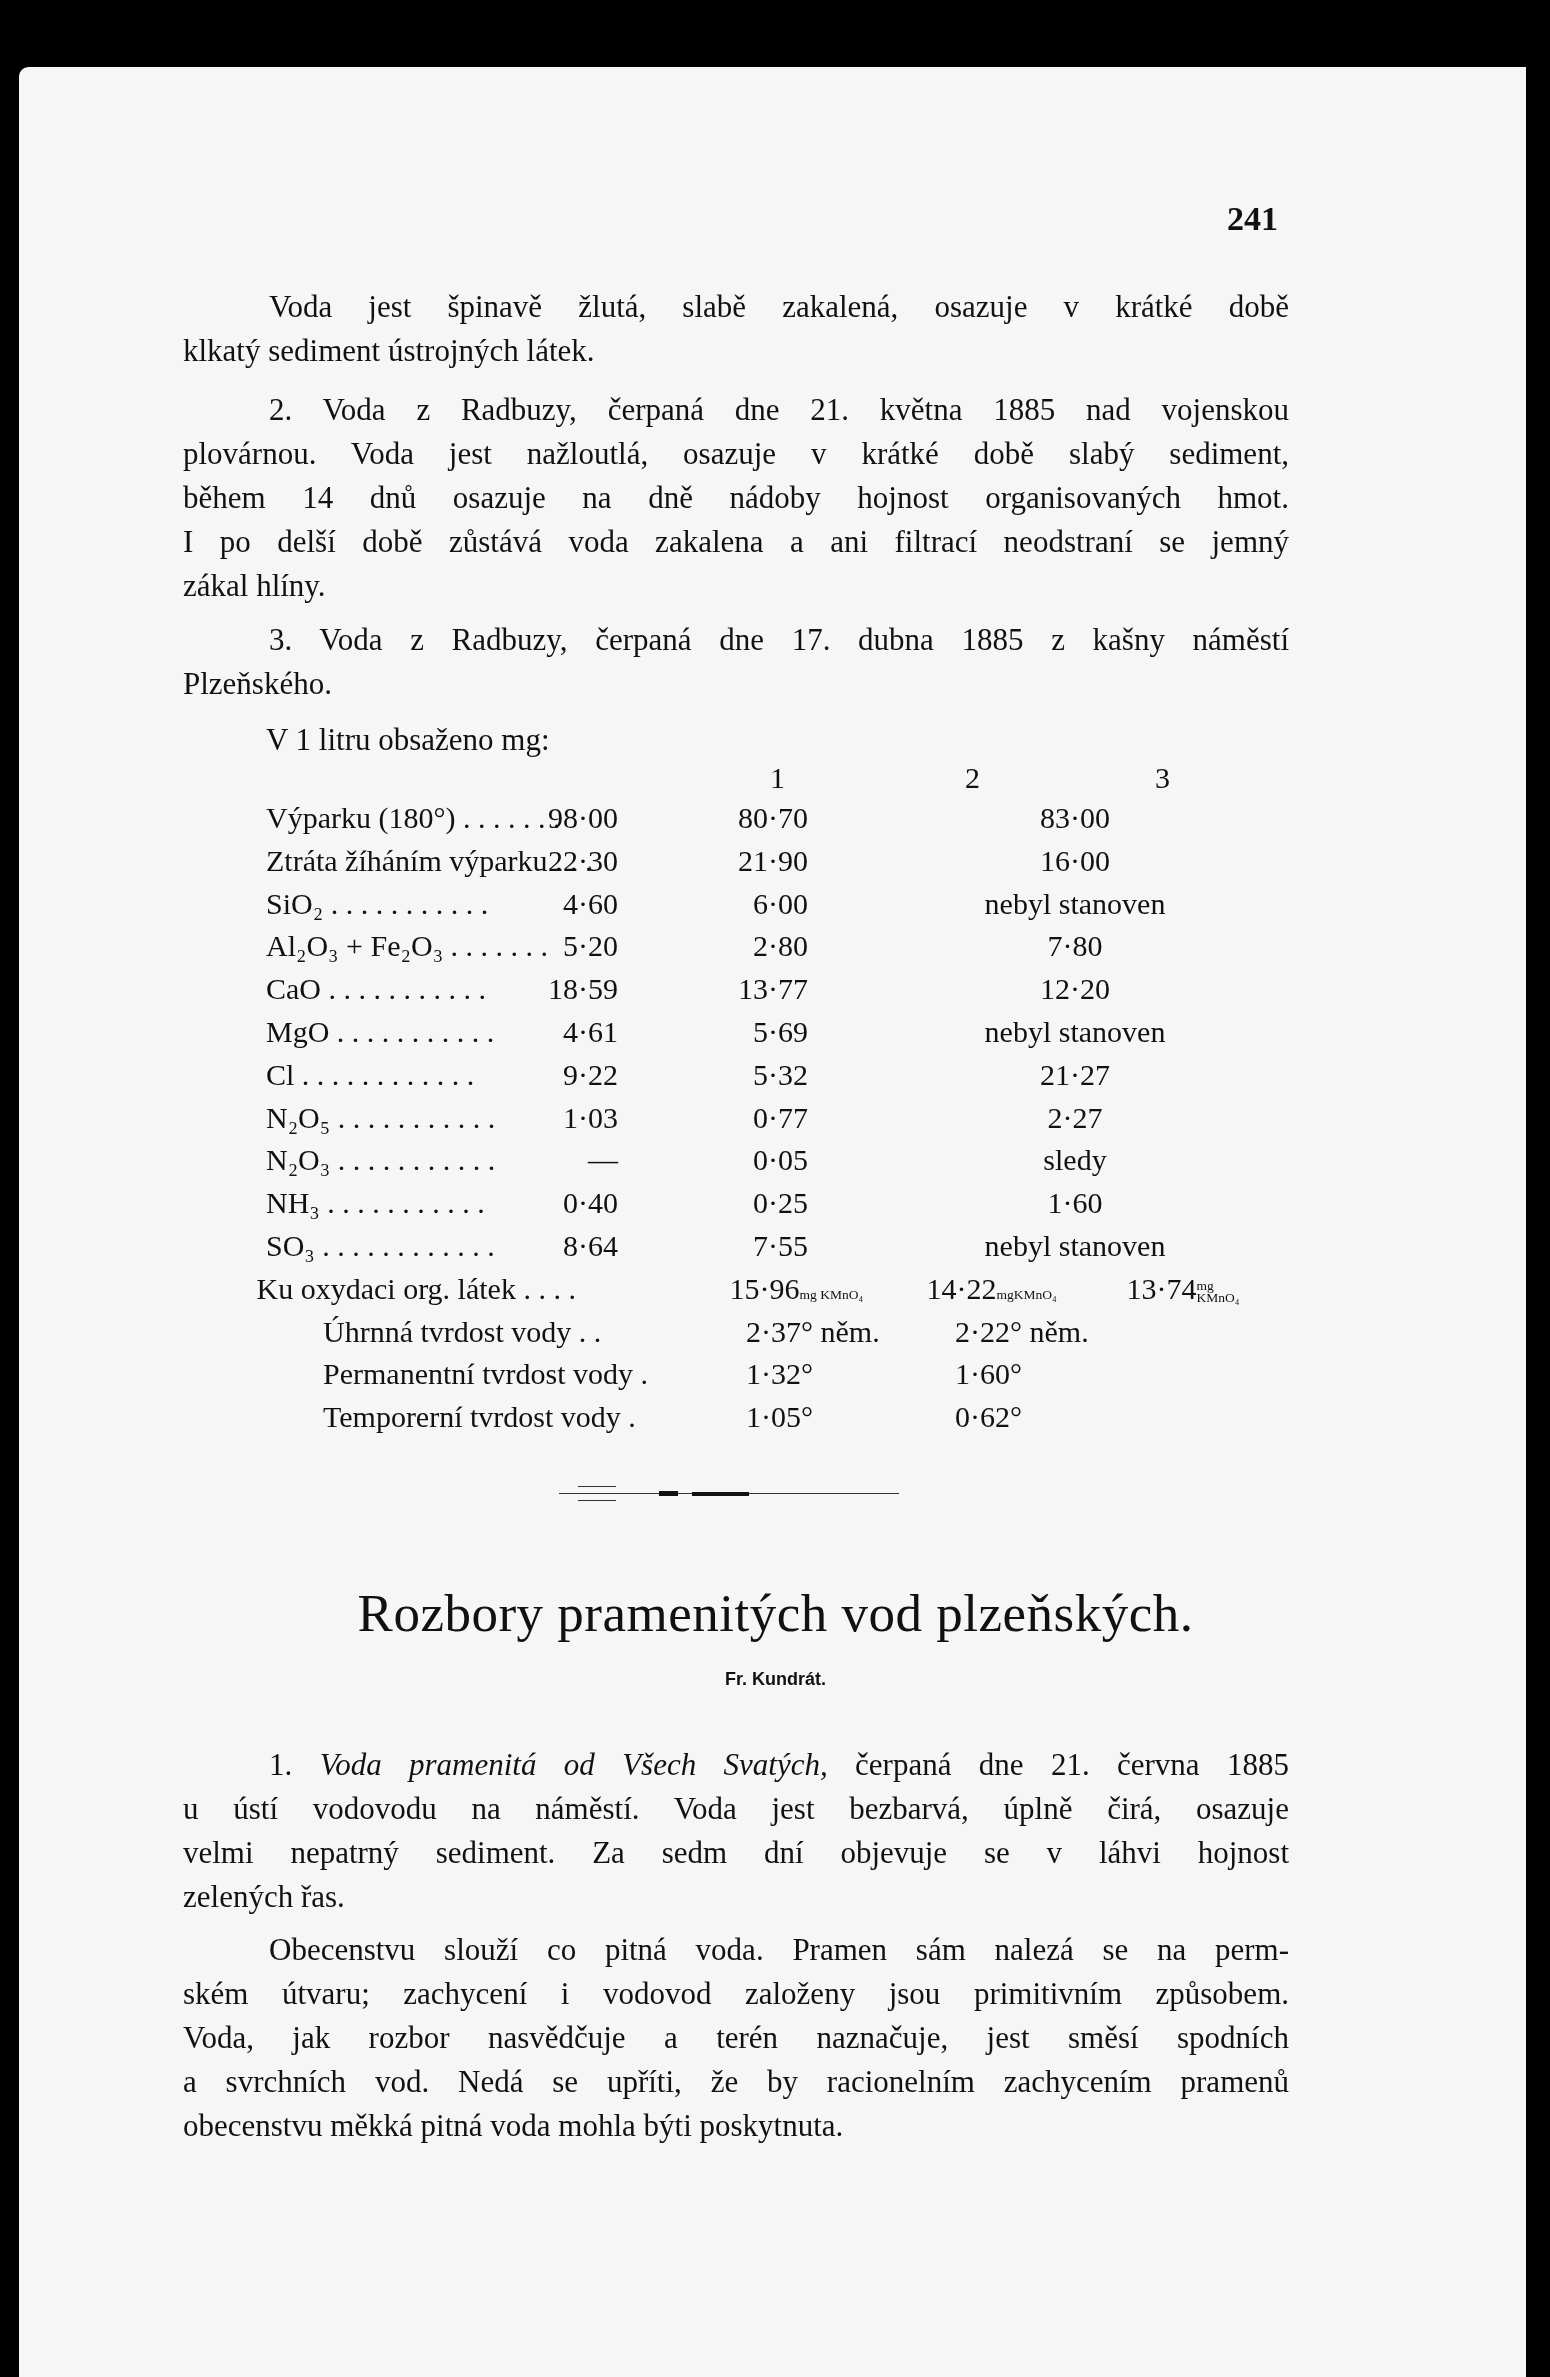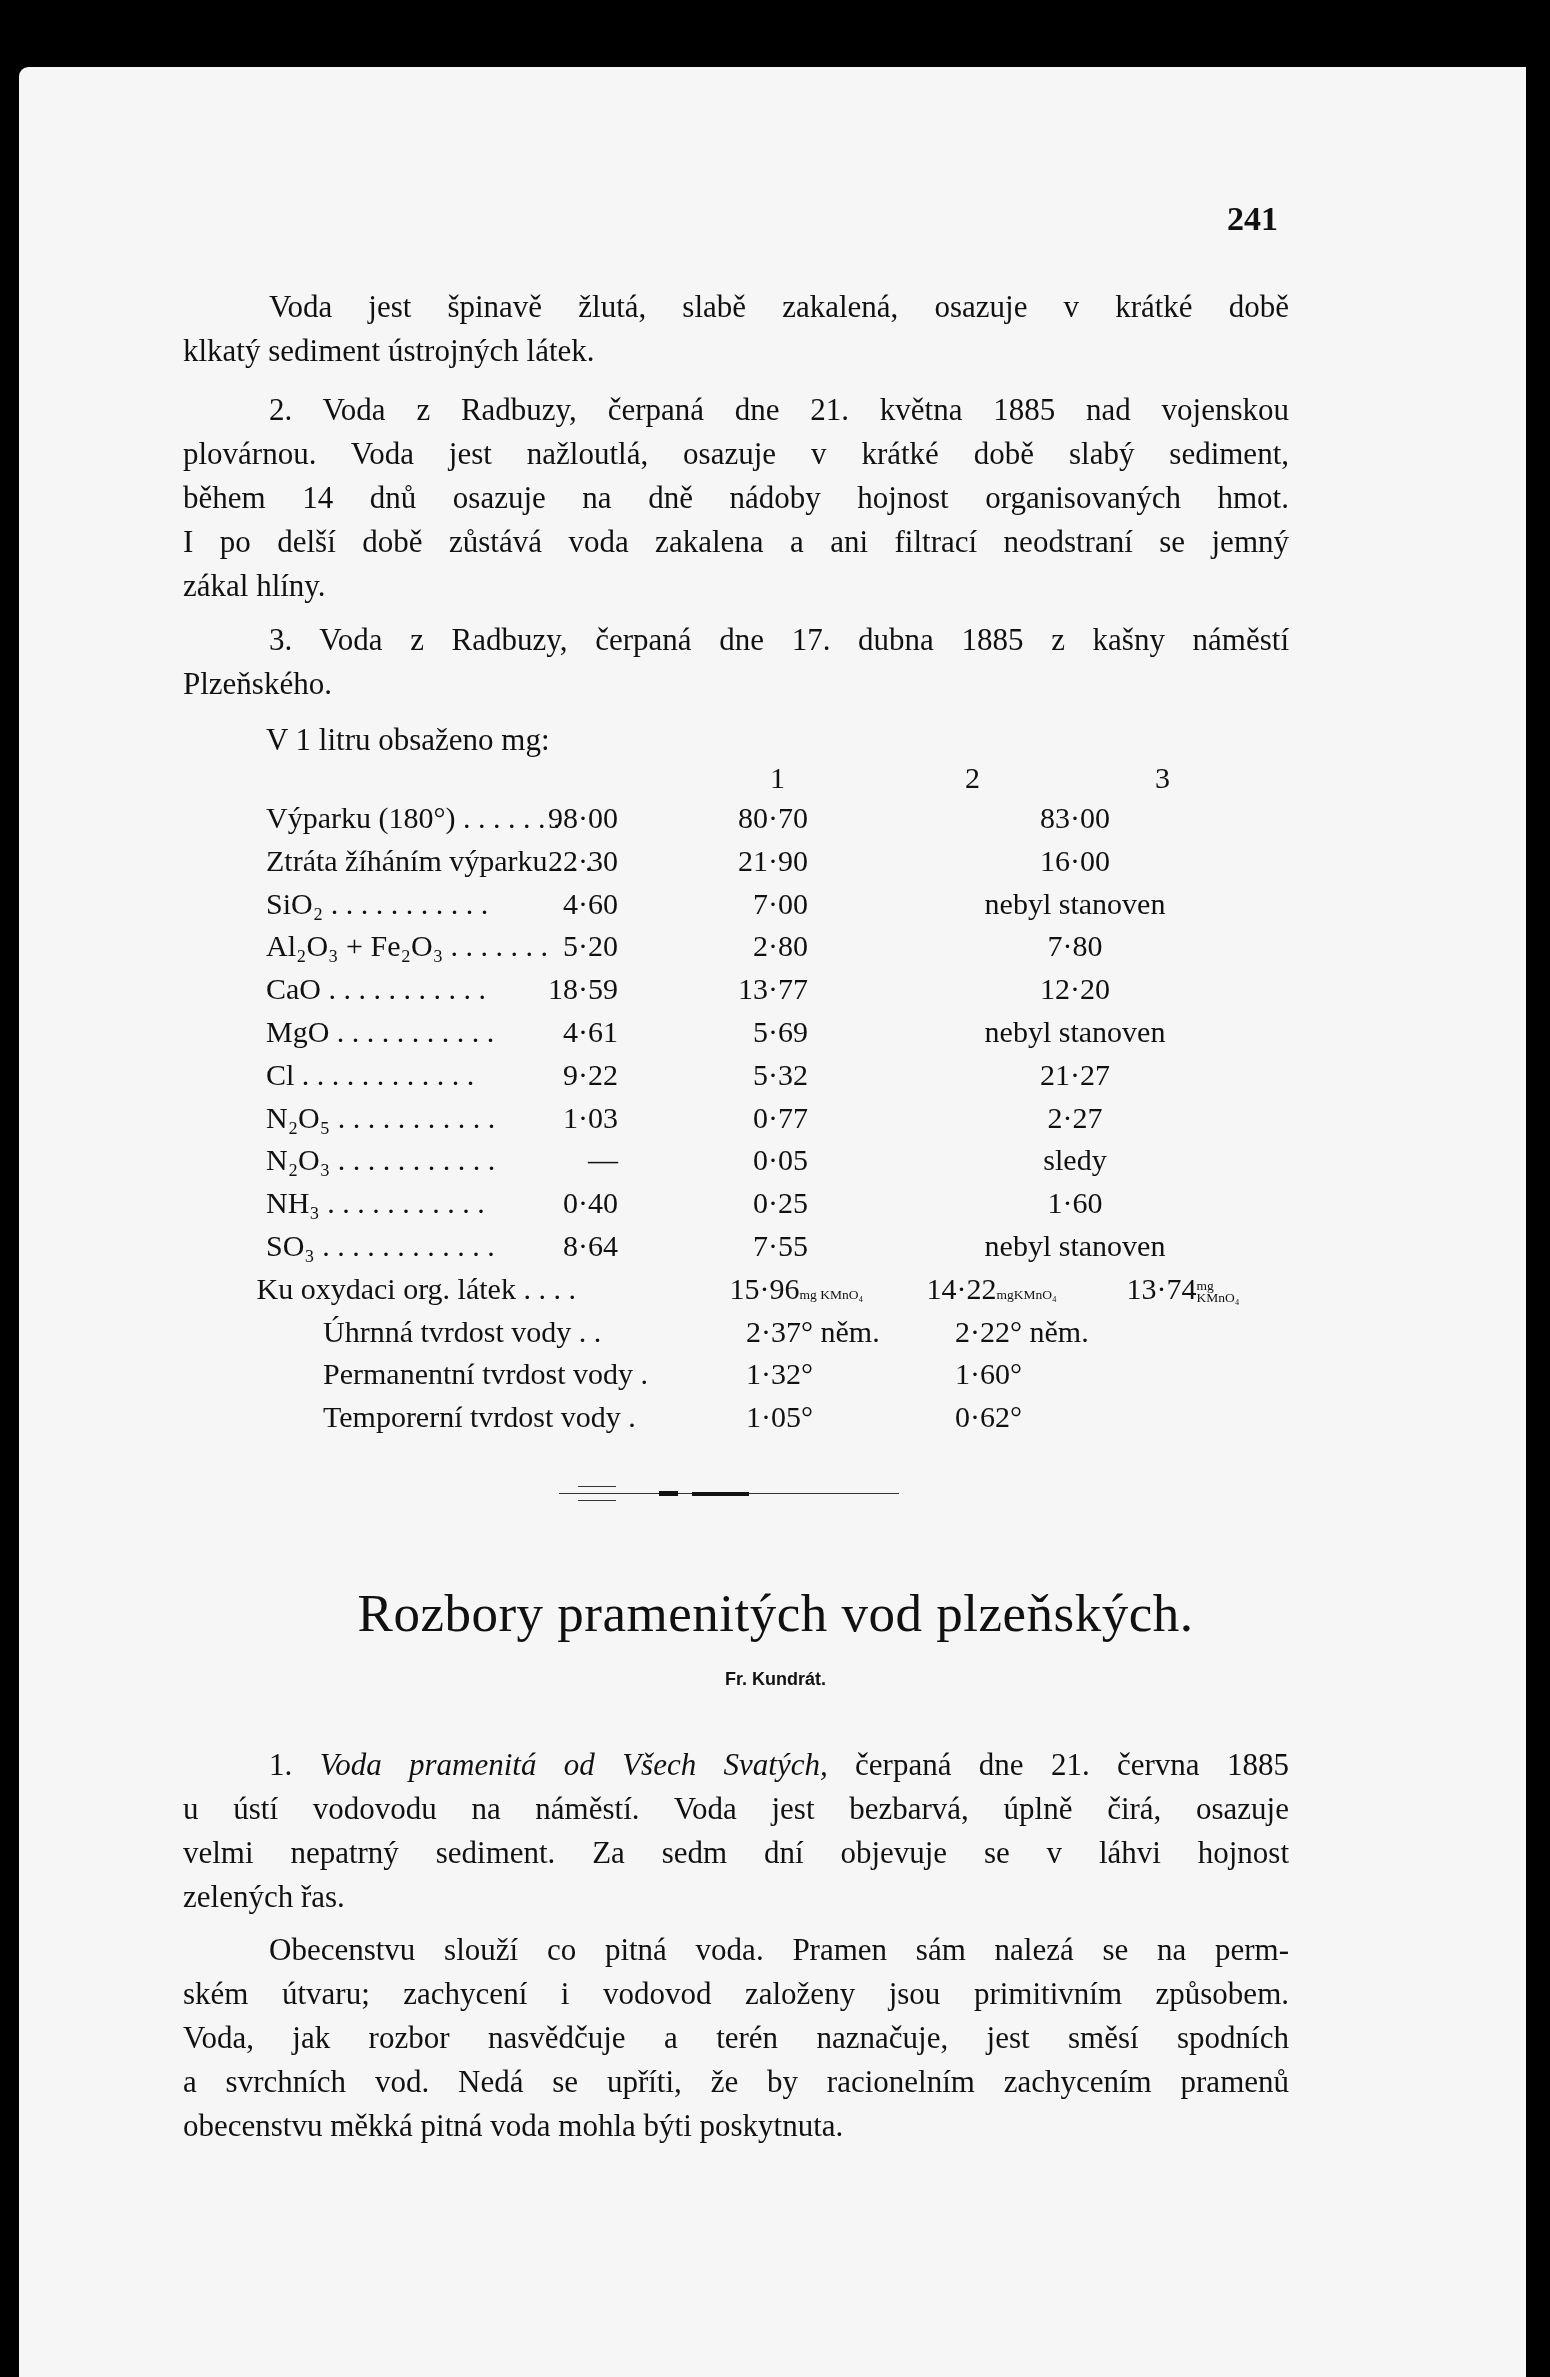--- a/index.html
+++ b/index.html
@@ -67,21 +67,21 @@
   </div>
   <div class="row" style="top:43px">
     <span class="lbl">Ztráta žíháním výparku . . .</span>
     <span class="c1">22·30</span>
     <span class="c2">21·90</span>
     <span class="c3">16·00</span>
   </div>
   <div class="row" style="top:86px">
     <span class="lbl">SiO₂ . . . . . . . . . . .</span>
     <span class="c1">4·60</span>
-    <span class="c2">7·00</span>
+    <span class="c2">6·00</span>
     <span class="c3">nebyl stanoven</span>
   </div>
   <div class="row" style="top:128px">
     <span class="lbl">Al₂O₃ + Fe₂O₃ . . . . . . .</span>
     <span class="c1">5·20</span>
     <span class="c2">2·80</span>
     <span class="c3">7·80</span>
   </div>
   <div class="row" style="top:171px">
     <span class="lbl">CaO . . . . . . . . . . .</span>

